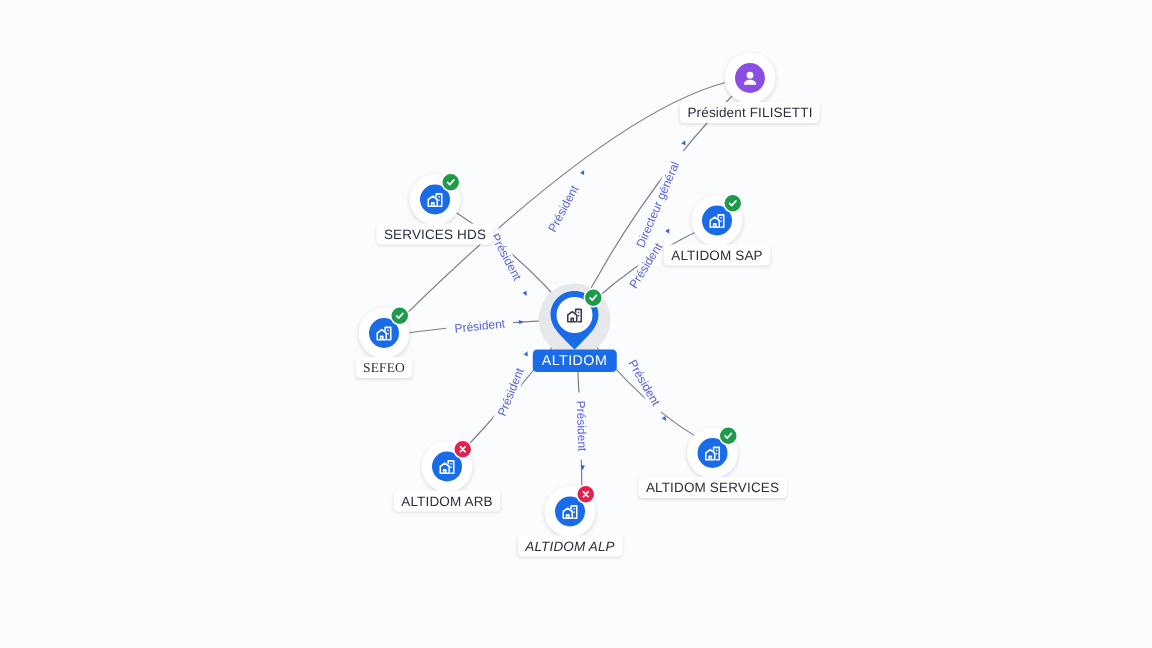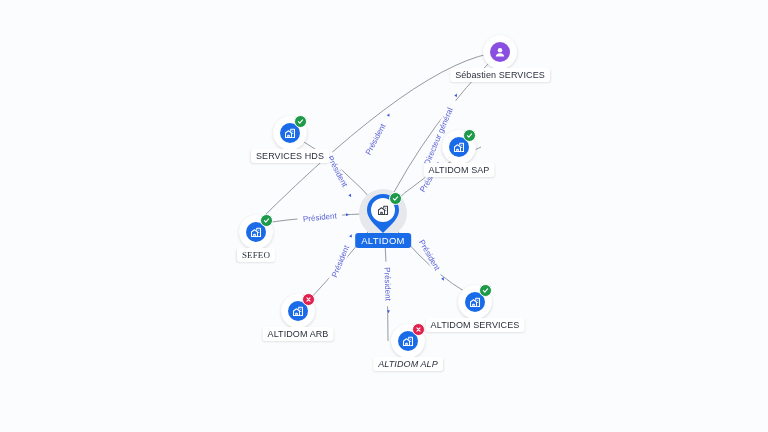--- a/index.html
+++ b/index.html
@@ -100,57 +100,57 @@
 
 <div id="nodes-layer">
     <div class="node" style="left: 500px; top: 52px; width: 34px; height: 34px;">
       <div class="node-halo" style="left: 0px; top: 0px; width: 34px; height: 34px;"></div>
       <div class="node-core" style="left: 7px; top: 7px; width: 20px; height: 20px; background: rgb(138, 79, 224);">
         <svg width="12" height="12" viewBox="0 0 16 16">
           <circle cx="8" cy="5.5" r="3" fill="#fff"></circle>
           <path d="M2.5 14c0-3 2.5-4.5 5.5-4.5s5.5 1.5 5.5 4.5z" fill="#fff"></path>
         </svg>
       </div>
-      <div class="label" style="left: 17px; top: 33px;">Sébastien SERVICES</div>
+      <div class="label" style="left: 17px; top: 33px;">Président FILISETTI</div>
     </div>
     <div class="node" style="left: 290px; top: 133px; width: 34px; height: 34px;">
       <div class="node-halo" style="left: 0px; top: 0px; width: 34px; height: 34px;"></div>
       <div class="node-core" style="left: 7px; top: 7px; width: 20px; height: 20px; background: rgb(26, 107, 232);">
         <svg width="12" height="12" viewBox="0 0 16 16">
           <path d="M2 14V8l4-3 4 3v6H2z M7 14v-3H5v3" fill="none" stroke="#fff" stroke-width="1.4" stroke-linejoin="round"></path>
           <path d="M9 6V3h5v11h-3" fill="none" stroke="#fff" stroke-width="1.4" stroke-linejoin="round"></path>
           <rect x="11" y="5" width="1.3" height="1.3" fill="#fff"></rect>
           <rect x="11" y="8" width="1.3" height="1.3" fill="#fff"></rect>
         </svg>
       </div>
       <div class="badge" style="left: 21px; top: -1px; background: rgb(31, 154, 75);">
         <svg viewBox="0 0 10 10">
           <path d="M2 5.2l2 2 4-4.4" fill="none" stroke="#fff" stroke-width="1.6" stroke-linecap="round" stroke-linejoin="round"></path>
         </svg>
       </div>
       <div class="label" style="left: 17px; top: 33px;">SERVICES HDS</div>
     </div>
-    <div class="node" style="left: 459px; top: 147px; width: 34px; height: 34px;">
+    <div class="node" style="left: 478px; top: 147px; width: 34px; height: 34px;">
       <div class="node-halo" style="left: 0px; top: 0px; width: 34px; height: 34px;"></div>
       <div class="node-core" style="left: 7px; top: 7px; width: 20px; height: 20px; background: rgb(26, 107, 232);">
         <svg width="12" height="12" viewBox="0 0 16 16">
           <path d="M2 14V8l4-3 4 3v6H2z M7 14v-3H5v3" fill="none" stroke="#fff" stroke-width="1.4" stroke-linejoin="round"></path>
           <path d="M9 6V3h5v11h-3" fill="none" stroke="#fff" stroke-width="1.4" stroke-linejoin="round"></path>
           <rect x="11" y="5" width="1.3" height="1.3" fill="#fff"></rect>
           <rect x="11" y="8" width="1.3" height="1.3" fill="#fff"></rect>
         </svg>
       </div>
       <div class="badge" style="left: 21px; top: -1px; background: rgb(31, 154, 75);">
         <svg viewBox="0 0 10 10">
           <path d="M2 5.2l2 2 4-4.4" fill="none" stroke="#fff" stroke-width="1.6" stroke-linecap="round" stroke-linejoin="round"></path>
         </svg>
       </div>
       <div class="label" style="left: 17px; top: 33px;">ALTIDOM SAP</div>
     </div>
-    <div class="node" style="left: 256px; top: 232px; width: 34px; height: 34px; font-family: Liberation Serif, serif;">
+    <div class="node" style="left: 256px; top: 222px; width: 34px; height: 34px; font-family: Liberation Serif, serif;">
       <div class="node-halo" style="left: 0px; top: 0px; width: 34px; height: 34px;"></div>
       <div class="node-core" style="left: 7px; top: 7px; width: 20px; height: 20px; background: rgb(26, 107, 232);">
         <svg width="12" height="12" viewBox="0 0 16 16">
           <path d="M2 14V8l4-3 4 3v6H2z M7 14v-3H5v3" fill="none" stroke="#fff" stroke-width="1.4" stroke-linejoin="round"></path>
           <path d="M9 6V3h5v11h-3" fill="none" stroke="#fff" stroke-width="1.4" stroke-linejoin="round"></path>
           <rect x="11" y="5" width="1.3" height="1.3" fill="#fff"></rect>
           <rect x="11" y="8" width="1.3" height="1.3" fill="#fff"></rect>
         </svg>
       </div>
       <div class="badge" style="left: 21px; top: -1px; background: rgb(31, 154, 75);">
@@ -170,21 +170,21 @@
           <rect x="11" y="8" width="1.3" height="1.3" fill="#fff"></rect>
         </svg>
       </div>
       <div class="badge" style="left: 21px; top: -1px; background: rgb(224, 35, 78);">
         <svg viewBox="0 0 10 10">
           <path d="M2.8 2.8l4.4 4.4M7.2 2.8l-4.4 4.4" fill="none" stroke="#fff" stroke-width="1.6" stroke-linecap="round"></path>
         </svg>
       </div>
       <div class="label" style="left: 17px; top: 33px;">ALTIDOM ARB</div>
     </div>
-    <div class="node" style="left: 408px; top: 341px; width: 34px; height: 34px; font-style: italic;">
+    <div class="node" style="left: 380px; top: 341px; width: 34px; height: 34px; font-style: italic;">
       <div class="node-halo" style="left: 0px; top: 0px; width: 34px; height: 34px;"></div>
       <div class="node-core" style="left: 7px; top: 7px; width: 20px; height: 20px; background: rgb(26, 107, 232);">
         <svg width="12" height="12" viewBox="0 0 16 16">
           <path d="M2 14V8l4-3 4 3v6H2z M7 14v-3H5v3" fill="none" stroke="#fff" stroke-width="1.4" stroke-linejoin="round"></path>
           <path d="M9 6V3h5v11h-3" fill="none" stroke="#fff" stroke-width="1.4" stroke-linejoin="round"></path>
           <rect x="11" y="5" width="1.3" height="1.3" fill="#fff"></rect>
           <rect x="11" y="8" width="1.3" height="1.3" fill="#fff"></rect>
         </svg>
       </div>
       <div class="badge" style="left: 21px; top: -1px; background: rgb(224, 35, 78);">

